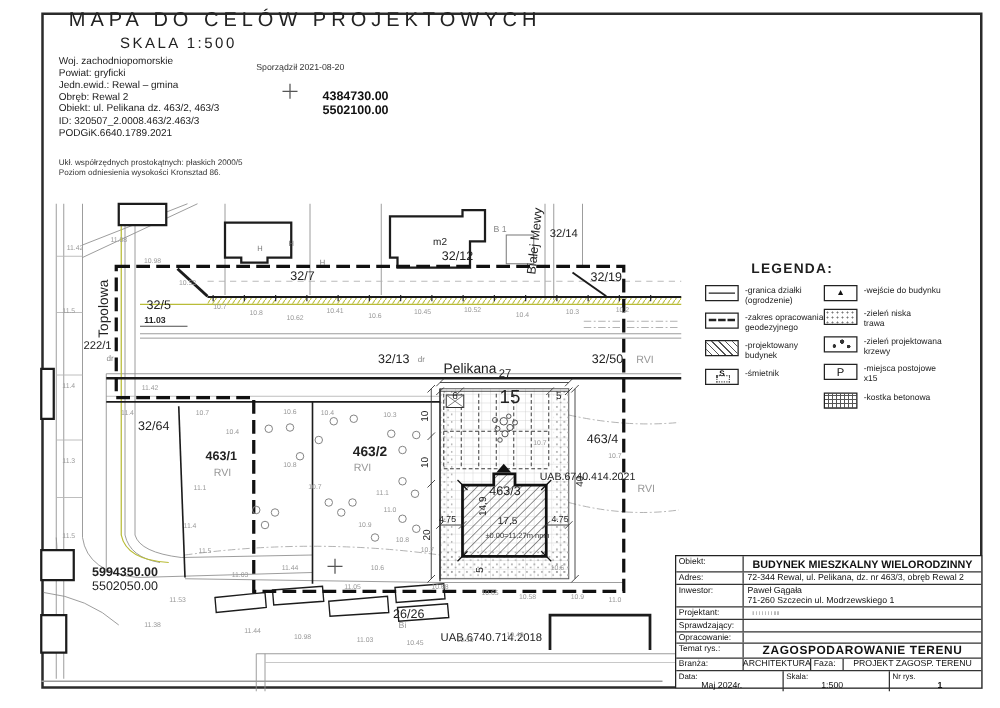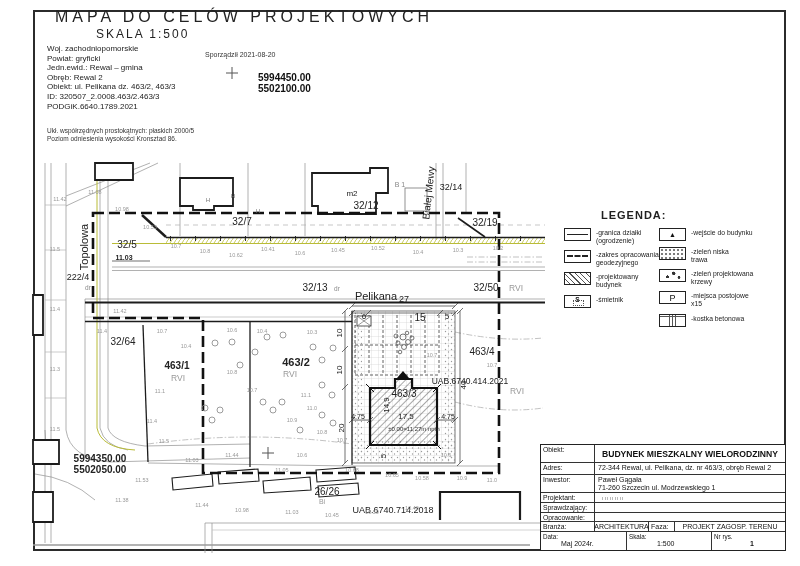--- a/index.html
+++ b/index.html
@@ -211,21 +211,21 @@
   </g>
 
   <g stroke="#555" stroke-width="1">
     <path d="M226,73 H238 M232,67 V79"></path>
     <path d="M262,453 H274 M268,447 V459"></path>
   </g>
 </svg>
 
 <div id="map-labels">
     <span class="map-label" style="left: 84px; top: 247px; font-size: 11px; transform: translate(-50%, -50%) rotate(-90deg);">Topolowa</span>
-    <span class="map-label" style="left: 78px; top: 277px; font-size: 9px; transform: translate(-50%, -50%);">222/4</span>
+    <span class="map-label" style="left: 78px; top: 277px; font-size: 9px; transform: translate(-50%, -50%);">222/1</span>
     <span class="map-label" style="left: 88px; top: 288px; font-size: 6.5px; color: rgb(138, 138, 138); transform: translate(-50%, -50%);">dr</span>
     <span class="map-label" style="left: 127px; top: 245px; font-size: 10px; transform: translate(-50%, -50%);">32/5</span>
     <span class="map-label" style="left: 124px; top: 257px; font-size: 7px; font-weight: bold; transform: translate(-50%, -50%);">11.03</span>
     <span class="map-label" style="left: 242px; top: 222px; font-size: 10px; transform: translate(-50%, -50%);">32/7</span>
     <span class="map-label" style="left: 208px; top: 200px; font-size: 6px; color: rgb(119, 119, 119); transform: translate(-50%, -50%);">H</span>
     <span class="map-label" style="left: 233px; top: 196px; font-size: 6px; color: rgb(119, 119, 119); transform: translate(-50%, -50%);">H</span>
     <span class="map-label" style="left: 258px; top: 211px; font-size: 6px; color: rgb(119, 119, 119); transform: translate(-50%, -50%);">H</span>
     <span class="map-label" style="left: 352px; top: 194px; font-size: 8px; transform: translate(-50%, -50%);">m2</span>
     <span class="map-label" style="left: 366px; top: 206px; font-size: 10px; transform: translate(-50%, -50%);">32/12</span>
     <span class="map-label" style="left: 400px; top: 184px; font-size: 7px; color: rgb(136, 136, 136); transform: translate(-50%, -50%);">B 1</span>
@@ -246,32 +246,32 @@
     <span class="map-label" style="left: 482px; top: 352px; font-size: 10px; transform: translate(-50%, -50%);">463/4</span>
     <span class="map-label" style="left: 470px; top: 381px; font-size: 8.5px; transform: translate(-50%, -50%);">UAB.6740.414.2021</span>
     <span class="map-label" style="left: 517px; top: 391px; font-size: 8.5px; color: rgb(153, 153, 153); transform: translate(-50%, -50%);">RVI</span>
     <span class="map-label" style="left: 404px; top: 394px; font-size: 10px; transform: translate(-50%, -50%);">463/3</span>
     <span class="map-label" style="left: 387px; top: 405px; font-size: 8px; transform: translate(-50%, -50%) rotate(-90deg);">14,9</span>
     <span class="map-label" style="left: 406px; top: 417px; font-size: 8px; transform: translate(-50%, -50%);">17,5</span>
     <span class="map-label" style="left: 358px; top: 416px; font-size: 7px; transform: translate(-50%, -50%);">4.75</span>
     <span class="map-label" style="left: 448px; top: 416px; font-size: 7px; transform: translate(-50%, -50%);">4.75</span>
     <span class="map-label" style="left: 414px; top: 429px; font-size: 6px; color: rgb(51, 51, 51); transform: translate(-50%, -50%);">±0.00=11,27m npm</span>
     <span class="map-label" style="left: 364px; top: 317px; font-size: 8px; transform: translate(-50%, -50%);">6</span>
-    <span class="map-label" style="left: 420px; top: 318px; font-size: 10px; transform: translate(-50%, -50%);">15</span>
+    <span class="map-label" style="left: 408px; top: 318px; font-size: 15px; transform: translate(-50%, -50%);">15</span>
     <span class="map-label" style="left: 447px; top: 317px; font-size: 8px; transform: translate(-50%, -50%);">5</span>
     <span class="map-label" style="left: 340px; top: 333px; font-size: 8px; transform: translate(-50%, -50%) rotate(-90deg);">10</span>
     <span class="map-label" style="left: 340px; top: 370px; font-size: 8px; transform: translate(-50%, -50%) rotate(-90deg);">10</span>
     <span class="map-label" style="left: 342px; top: 428px; font-size: 8px; transform: translate(-50%, -50%) rotate(-90deg);">20</span>
     <span class="map-label" style="left: 464px; top: 385px; font-size: 8px; transform: translate(-50%, -50%) rotate(-90deg);">40</span>
     <span class="map-label" style="left: 384px; top: 456px; font-size: 8px; transform: translate(-50%, -50%) rotate(-90deg);">5</span>
     <span class="map-label" style="left: 327px; top: 492px; font-size: 10px; transform: translate(-50%, -50%);">26/26</span>
     <span class="map-label" style="left: 322px; top: 501px; font-size: 7px; color: rgb(153, 153, 153); transform: translate(-50%, -50%);">Bi</span>
     <span class="map-label" style="left: 352px; top: 510px; font-size: 9px; transform: translate(-50%, -50%); margin-left: 41px;">UAB.6740.714.2018</span>
     <span class="map-label" style="left: 100px; top: 459px; font-size: 10px; font-weight: bold; transform: translate(-50%, -50%);">5994350.00</span>
-    <span class="map-label" style="left: 100px; top: 470px; font-size: 10px; font-weight: bold; transform: translate(-50%, -50%);">5502050.00</span>
+    <span class="map-label" style="left: 100px; top: 470px; font-size: 10px; font-weight: normal; transform: translate(-50%, -50%);">5502050.00</span>
     <span class="map-label" style="left: 60px; top: 200px; font-size: 5.5px; color: rgb(154, 154, 154); transform: translate(-50%, -50%);">11.42</span>
     <span class="map-label" style="left: 95px; top: 193px; font-size: 5.5px; color: rgb(154, 154, 154); transform: translate(-50%, -50%);">11.08</span>
     <span class="map-label" style="left: 122px; top: 210px; font-size: 5.5px; color: rgb(154, 154, 154); transform: translate(-50%, -50%);">10.98</span>
     <span class="map-label" style="left: 150px; top: 228px; font-size: 5.5px; color: rgb(154, 154, 154); transform: translate(-50%, -50%);">10.53</span>
     <span class="map-label" style="left: 176px; top: 247px; font-size: 5.5px; color: rgb(154, 154, 154); transform: translate(-50%, -50%);">10.7</span>
     <span class="map-label" style="left: 205px; top: 252px; font-size: 5.5px; color: rgb(154, 154, 154); transform: translate(-50%, -50%);">10.8</span>
     <span class="map-label" style="left: 236px; top: 256px; font-size: 5.5px; color: rgb(154, 154, 154); transform: translate(-50%, -50%);">10.62</span>
     <span class="map-label" style="left: 268px; top: 250px; font-size: 5.5px; color: rgb(154, 154, 154); transform: translate(-50%, -50%);">10.41</span>
     <span class="map-label" style="left: 300px; top: 254px; font-size: 5.5px; color: rgb(154, 154, 154); transform: translate(-50%, -50%);">10.6</span>
     <span class="map-label" style="left: 338px; top: 251px; font-size: 5.5px; color: rgb(154, 154, 154); transform: translate(-50%, -50%);">10.45</span>
@@ -328,21 +328,21 @@
     <div>Woj. zachodniopomorskie</div>
     <div>Powiat:   gryficki</div>
     <div>Jedn.ewid.: Rewal  –  gmina</div>
     <div>Obręb: Rewal 2</div>
     <div>Obiekt: ul. Pelikana dz. 463/2, 463/3</div>
     <div>ID:  320507_2.0008.463/2.463/3</div>
     <div>PODGiK.6640.1789.2021</div>
   </div>
 <div class="hdr-prepared">Sporządził 2021-08-20</div>
 <div class="coord-top">
-  <div>5994450.00</div>
+  <div>4384730.00</div>
   <div>5502100.00</div>
 </div>
 <div class="hdr-datum" id="hdr-datum">
     <div>Ukł. współrzędnych prostokątnych: płaskich 2000/5</div>
     <div>Poziom odniesienia wysokości Kronsztad 86.</div>
   </div>
 
 <div id="legend-title">LEGENDA:</div>
 <div id="legend-left" class="lg-col">
     <div class="lg-item">
@@ -409,20 +409,24 @@
     <div class="tb-val"><span class="sig"></span></div>
   </div>
   <div class="tb-row" style="height:10px">
     <div class="tb-lab">Sprawdzający:</div>
     <div class="tb-val"></div>
   </div>
   <div class="tb-row" style="height:9px">
     <div class="tb-lab">Opracowanie:</div>
     <div class="tb-val"></div>
   </div>
+  <div class="tb-row" style="height:12px">
+    <div class="tb-lab">Temat rys.:</div>
+    <div class="tb-val tb-temat">ZAGOSPODAROWANIE TERENU</div>
+  </div>
   <div class="tb-row" style="height:10px">
     <div class="tb-lab">Branża:</div>
     <div class="tb-cell tb-center" style="width:54px">ARCHITEKTURA</div>
     <div class="tb-cell" style="width:26px">Faza:</div>
     <div class="tb-cell tb-center" style="flex:1">PROJEKT ZAGOSP. TERENU</div>
   </div>
   <div class="tb-row" style="flex:1">
     <div class="tb-cell" style="width:86px">
       <span class="tb-sub">Data:</span>
       <span style="margin-left:18px">Maj 2024r.</span>

